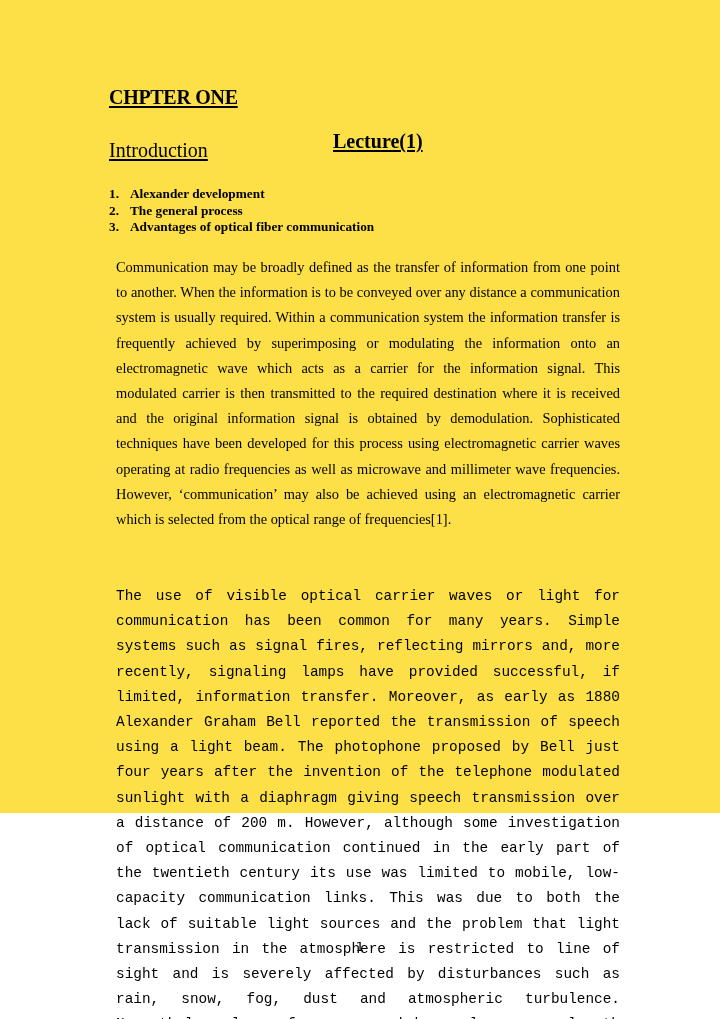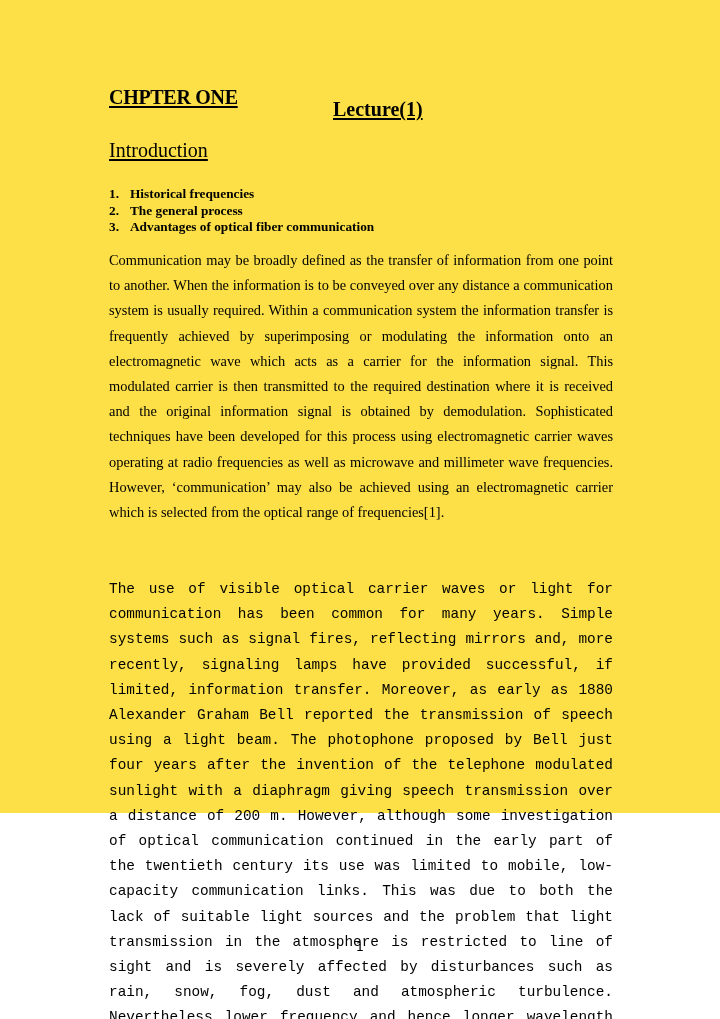--- a/index.html
+++ b/index.html
@@ -28,21 +28,21 @@
       font-size: 20px;
       font-weight: bold;
       text-decoration: underline;
       text-underline-offset: 2px;
       letter-spacing: -0.3px;
       margin: 0;
     }
     .lecture-title {
       position: absolute;
       left: 333px;
-      top: 98px;
+      top: 130px;
       font-size: 20px;
       font-weight: bold;
       text-decoration: underline;
       text-underline-offset: 2px;
       margin: 0;
     }
     .intro-title {
       position: absolute;
       left: 109px;
       top: 139px;
@@ -67,21 +67,21 @@
       display: flex;
     }
     .toc .num {
       width: 21px;
       display: inline-block;
     }
     .para {
       position: absolute;
       left: 109px;
       width: 504px;
-      margin: 0;
+      margin: 7px;
       font-size: 14.4px;
       line-height: 25.2px;
       text-align: justify;
       text-align-last: left;
     }
     .para.p1 { top: 248px; }
     .para.p2 { top: 577px; font-family: Liberation Mono, monospace; }
     .section-heading {
       position: absolute;
       left: 109px;
@@ -107,21 +107,21 @@
 
   <h1 class="chapter-title">CHPTER ONE</h1>
 
   <h2 class="lecture-title">Lecture(1)</h2>
 
   <h2 class="intro-title">Introduction</h2>
 
   <ol class="toc">
     <li>
       <span class="num">1.</span>
-      <span>Historical frequencies</span>
+      <span>Alexander development</span>
     </li>
     <li>
       <span class="num">2.</span>
       <span>The general process</span>
     </li>
     <li>
       <span class="num">3.</span>
       <span>Advantages of optical fiber communication</span>
     </li>
   </ol>

